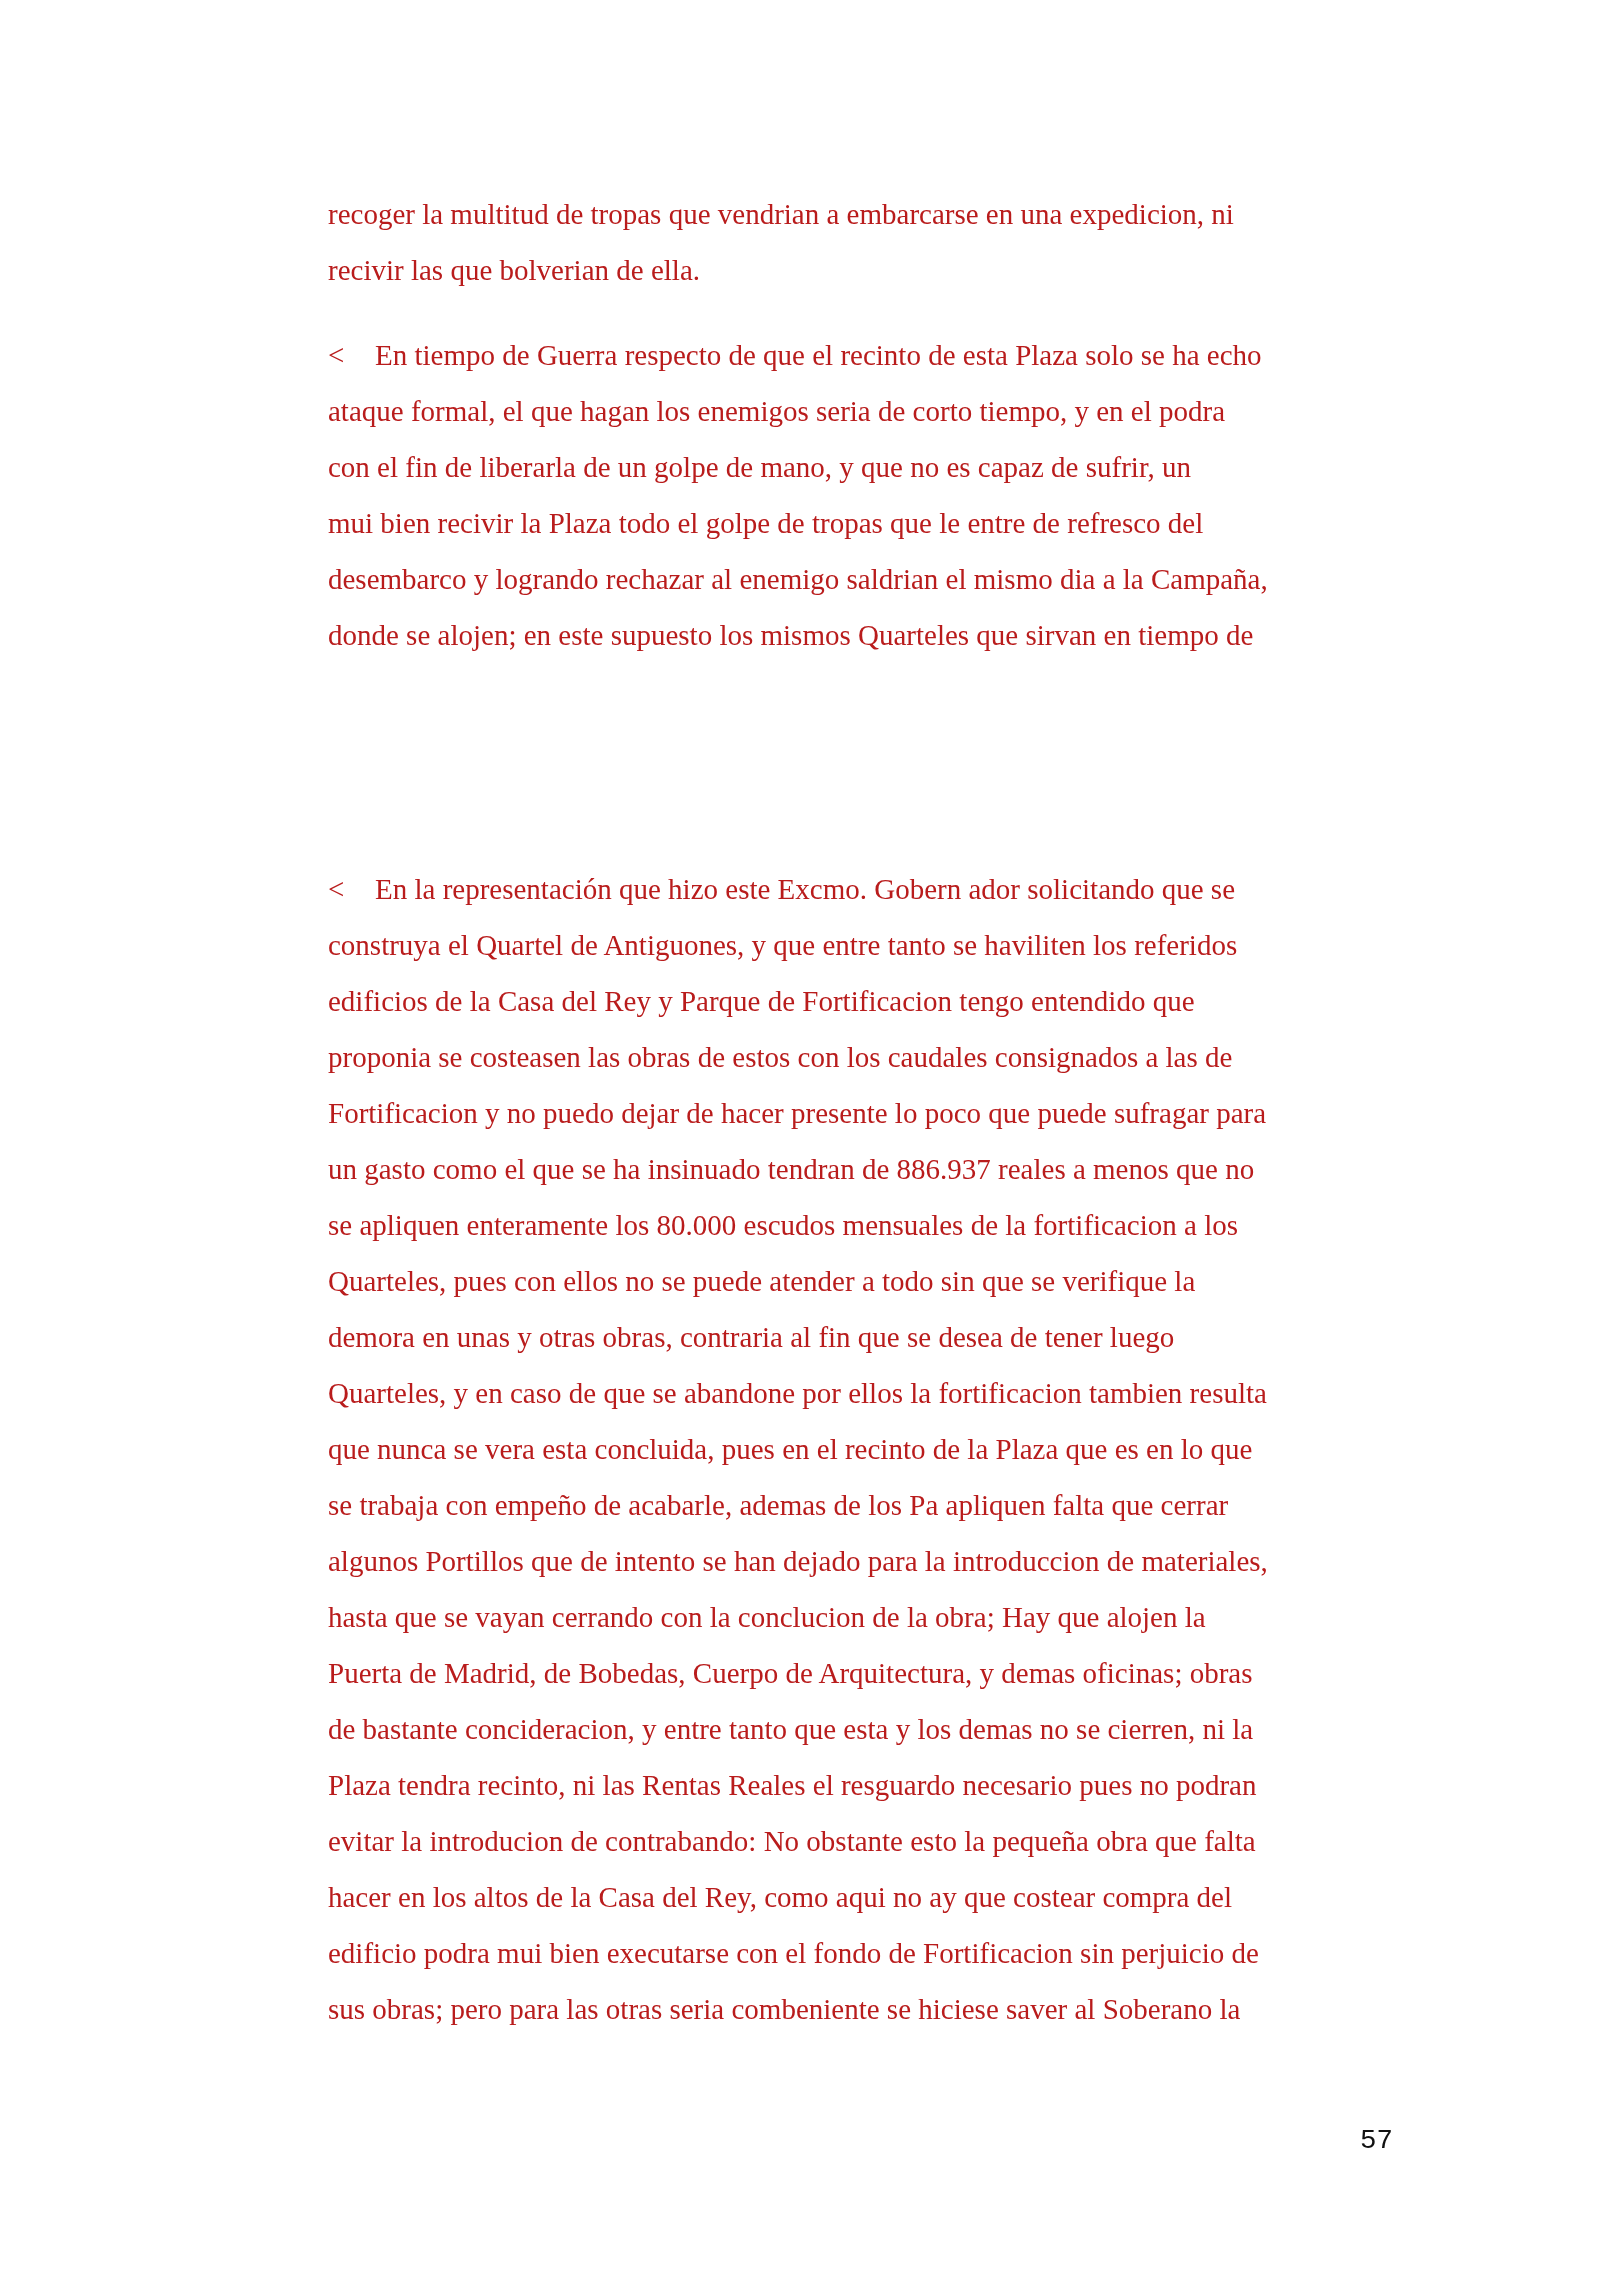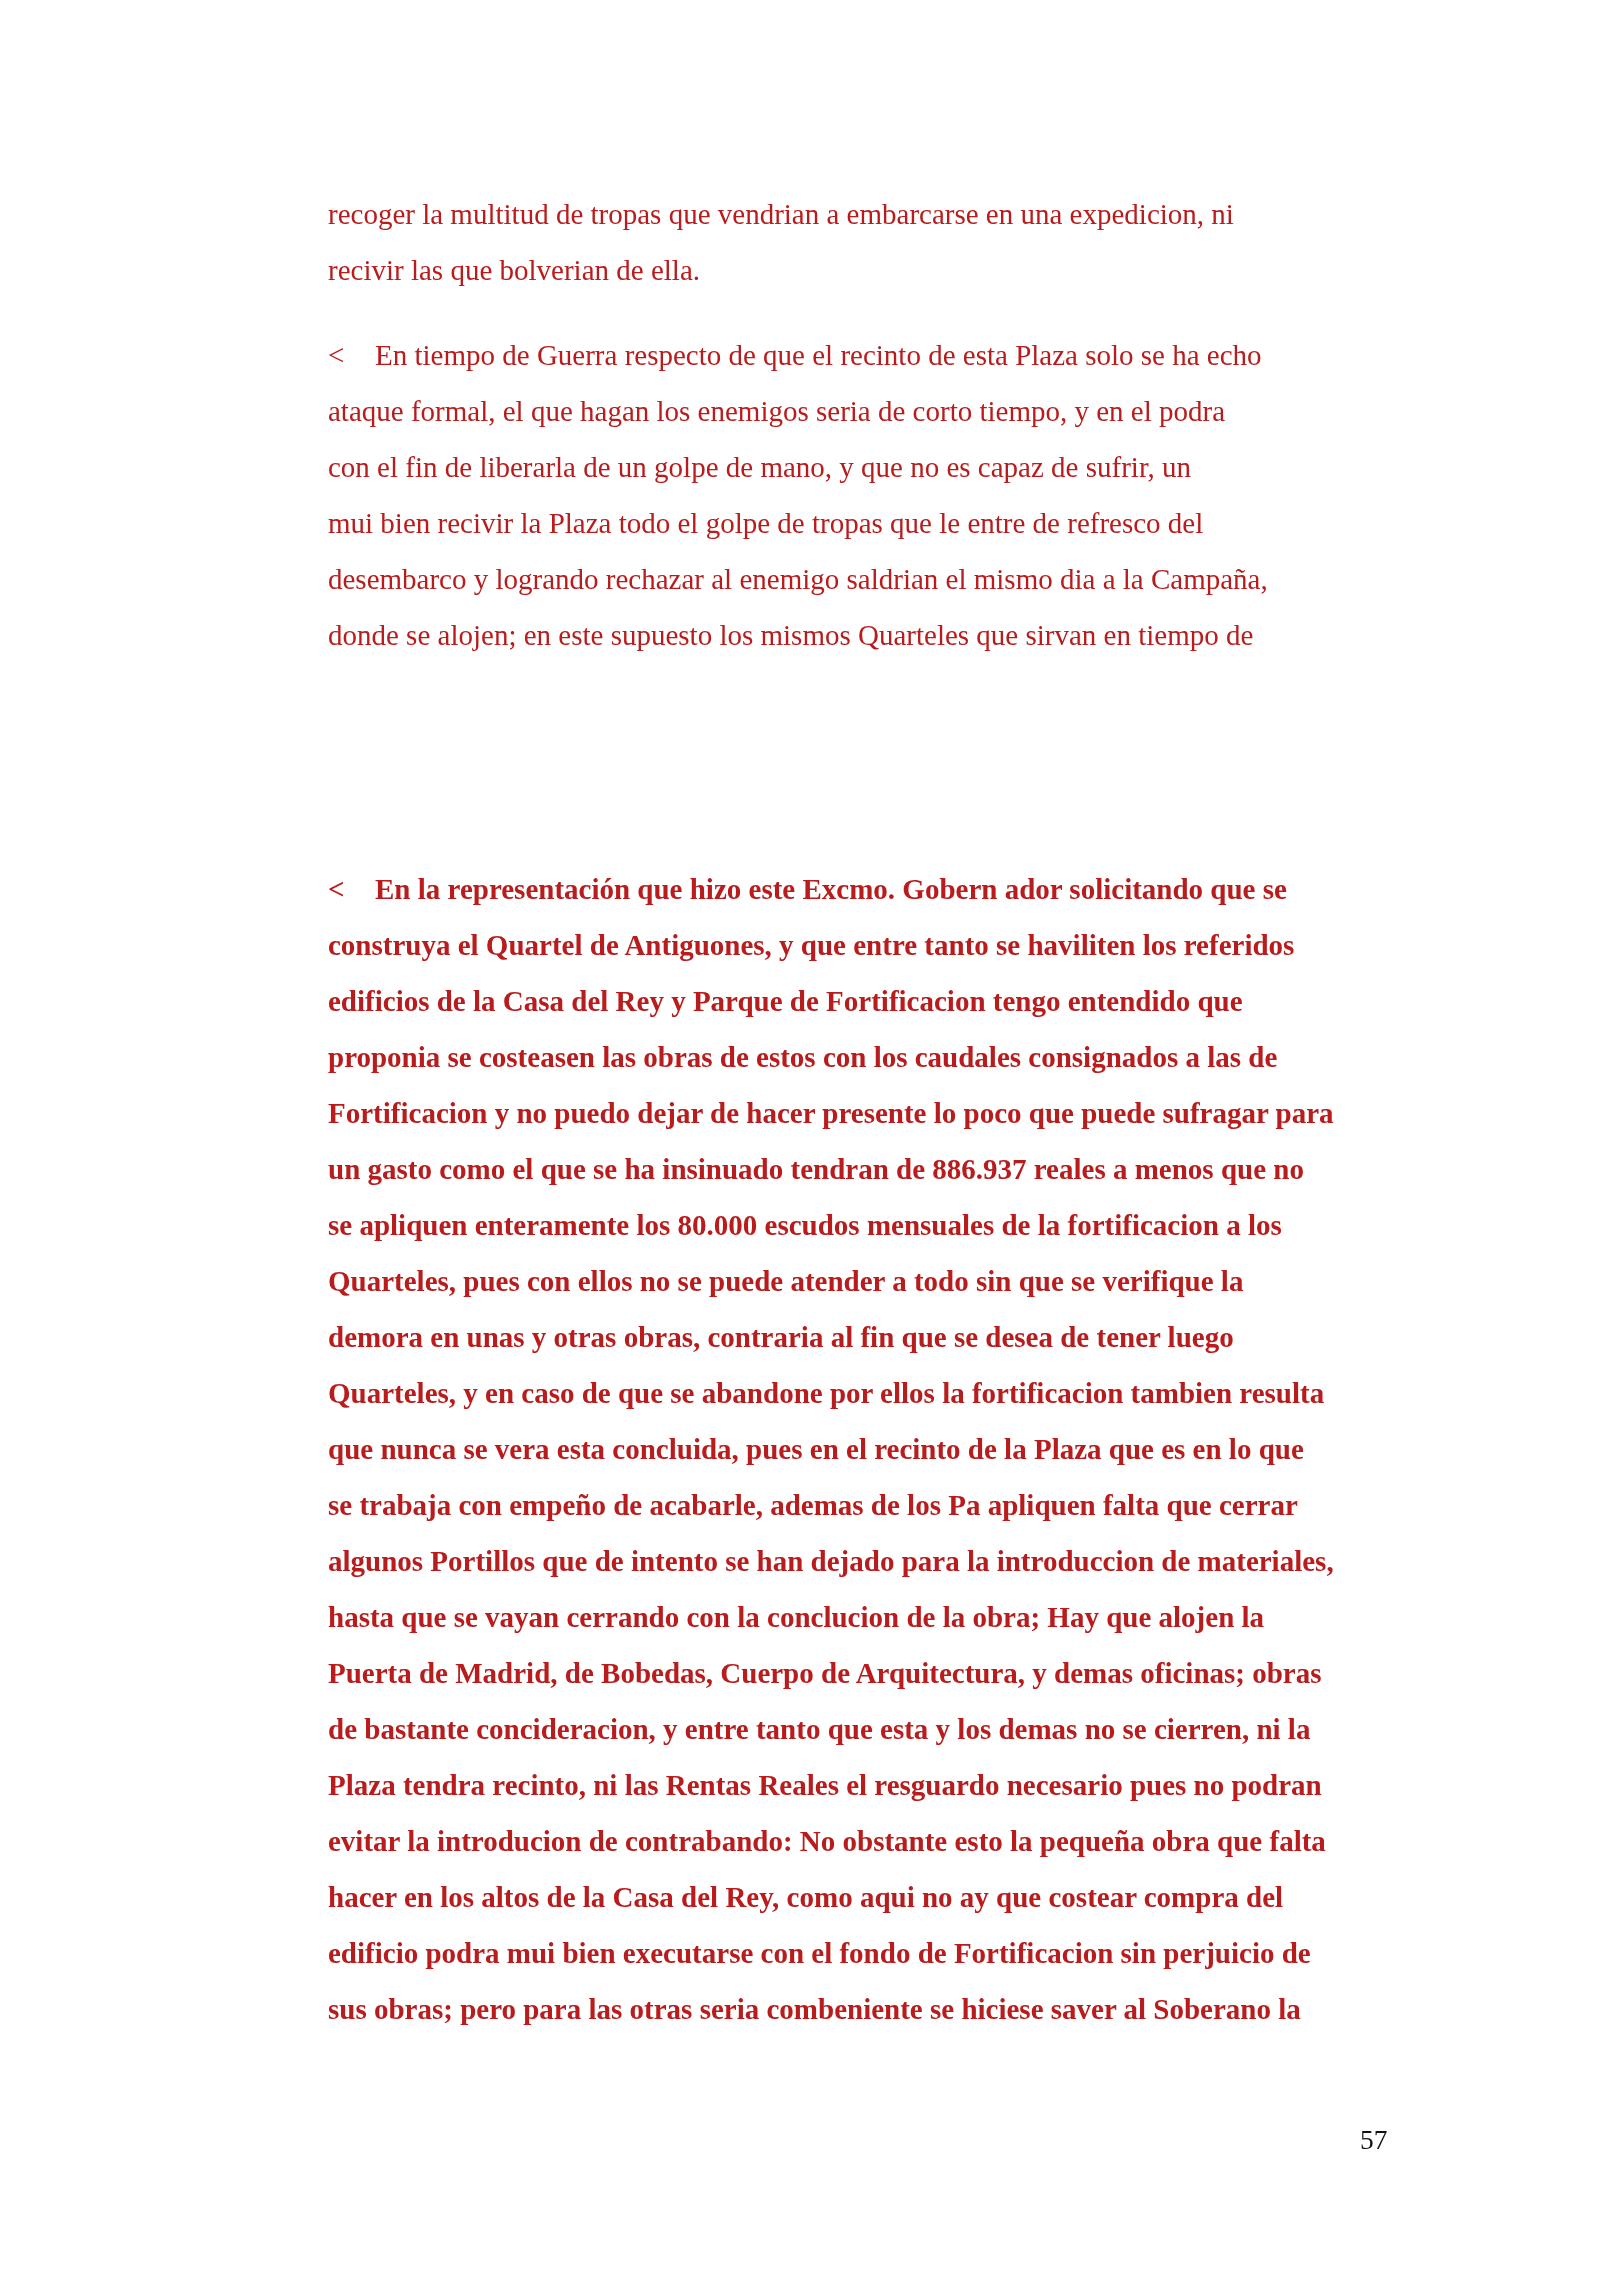--- a/index.html
+++ b/index.html
@@ -7,24 +7,24 @@
   .page { position:absolute; left:0; top:0; width:1620px; height:2293px; background:#fff; }
   .para { position:absolute; left:328px; width:1078px; margin:0; }
   .line {
     display:block; height:56px; line-height:56px;
     font-family:"Liberation Serif", serif; font-size:29px; color:#b91c1c;
     white-space:nowrap;
   }
   .marker { display:inline-block; width:47px; }
   #p1 { top:186px; }
   #p2 { top:327px; }
-  #p3 { top:861px;font-weight:bold; }
+  #p3 { top:861px; }
   .page-number {
     position:absolute; left:1360px; top:2125px;
-    font-family:Liberation Serif, serif; font-size:27.4px; color:#111;
+    font-family:Liberation Mono, monospace; font-size:27.4px; color:#111;
   }
 </style>
 </head>
 <body>
 
 <div class="page">
 
   <div class="para" id="p1">
     <span class="line">recoger la multitud de tropas que vendrian a embarcarse en una expedicion, ni</span>
     <span class="line">recivir las que bolverian de ella.</span>

